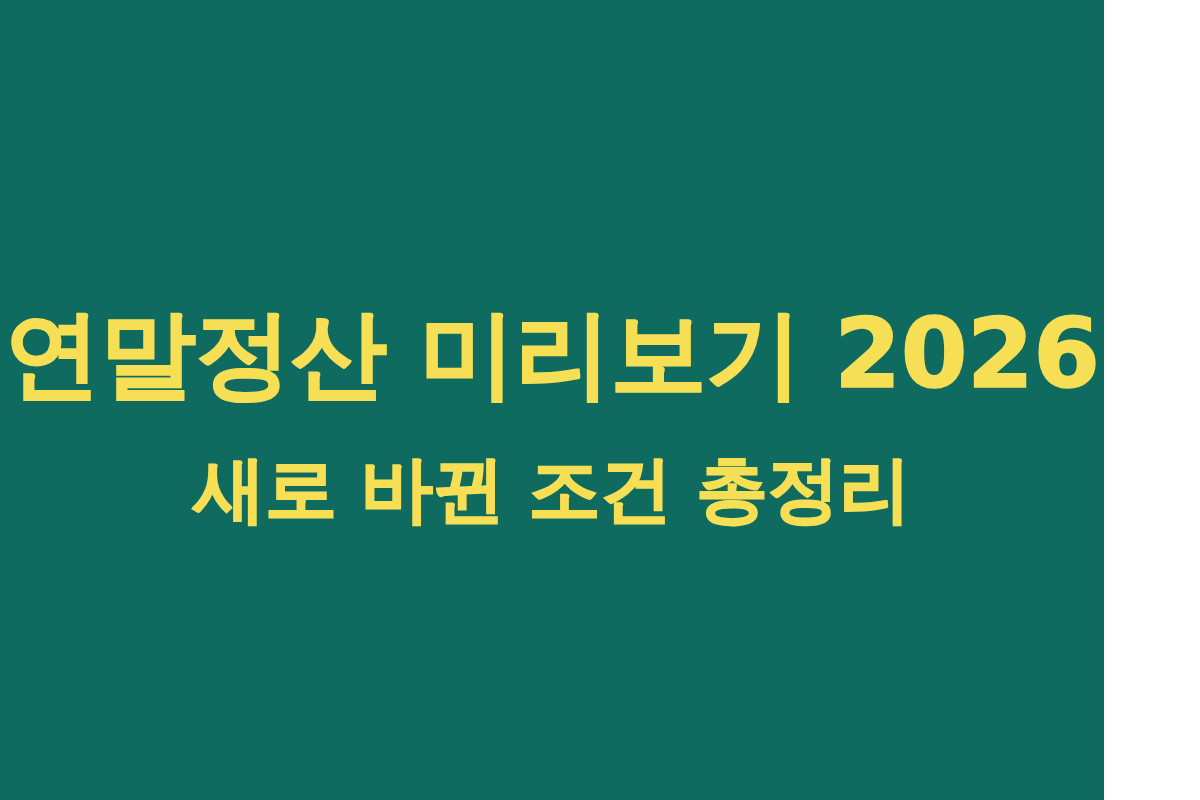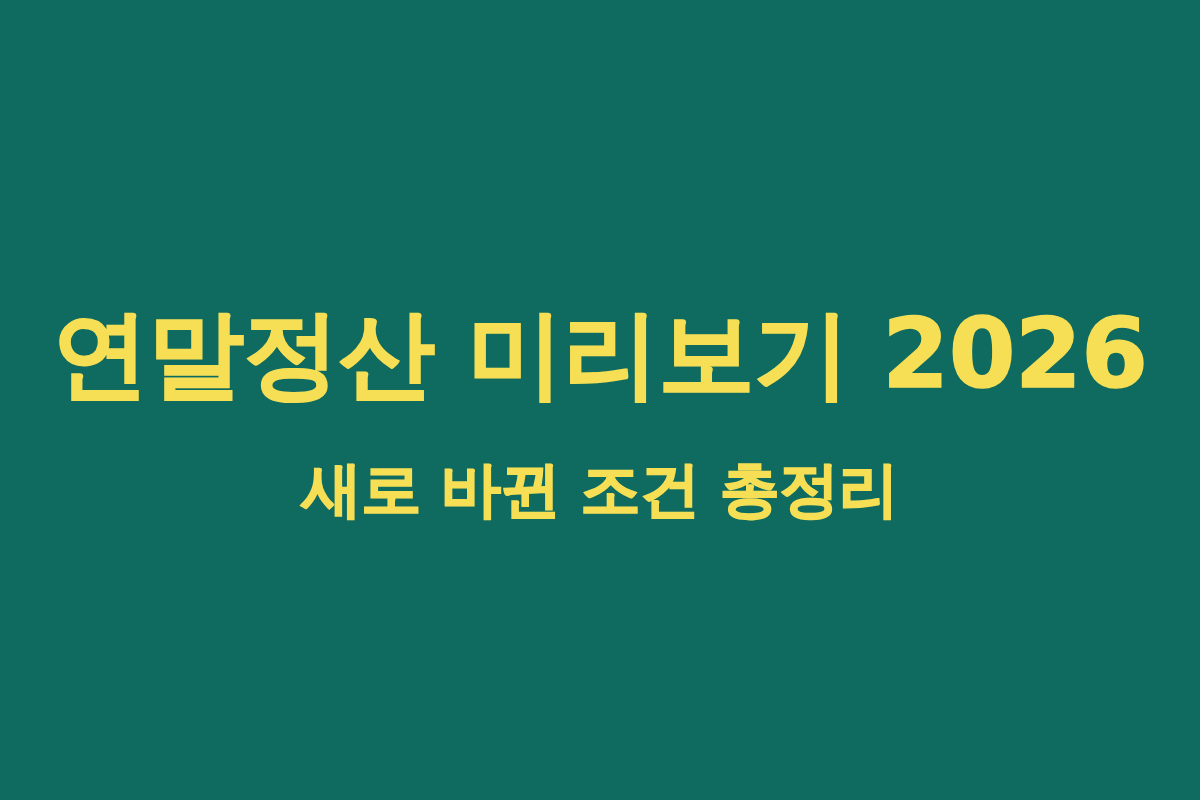--- a/index.html
+++ b/index.html
@@ -11,21 +11,21 @@
   body {
     width: 1200px;
     height: 800px;
     overflow: hidden;
     font-family: "DejaVu Sans", "Liberation Sans", sans-serif;
   }
 
   
   .thumbnail-card {
     position: relative;
-    width: 1200px;
+    width: 1104px;
     height: 800px;
     background: #0F6B60;
     display: flex;
     flex-direction: column;
     align-items: center;
     justify-content: center;
     box-sizing: border-box;
     overflow: hidden;
   }
 
@@ -47,21 +47,21 @@
     letter-spacing: -0.5px;
     white-space: nowrap;
     
     text-rendering: optimizeLegibility;
     -webkit-font-smoothing: antialiased;
     paint-order: stroke fill;
     -webkit-text-stroke: 1.5px #F7DF55;
   }
 
   .headline-line-2 {
-    font-size: 60px;
+    font-size: 72px;
   }
 </style>
 </head>
 <body>
 
 <div class="thumbnail-card">
 
   <div class="headline-block">
 
     <span class="headline-line headline-line-1">연말정산 미리보기 2026</span>

